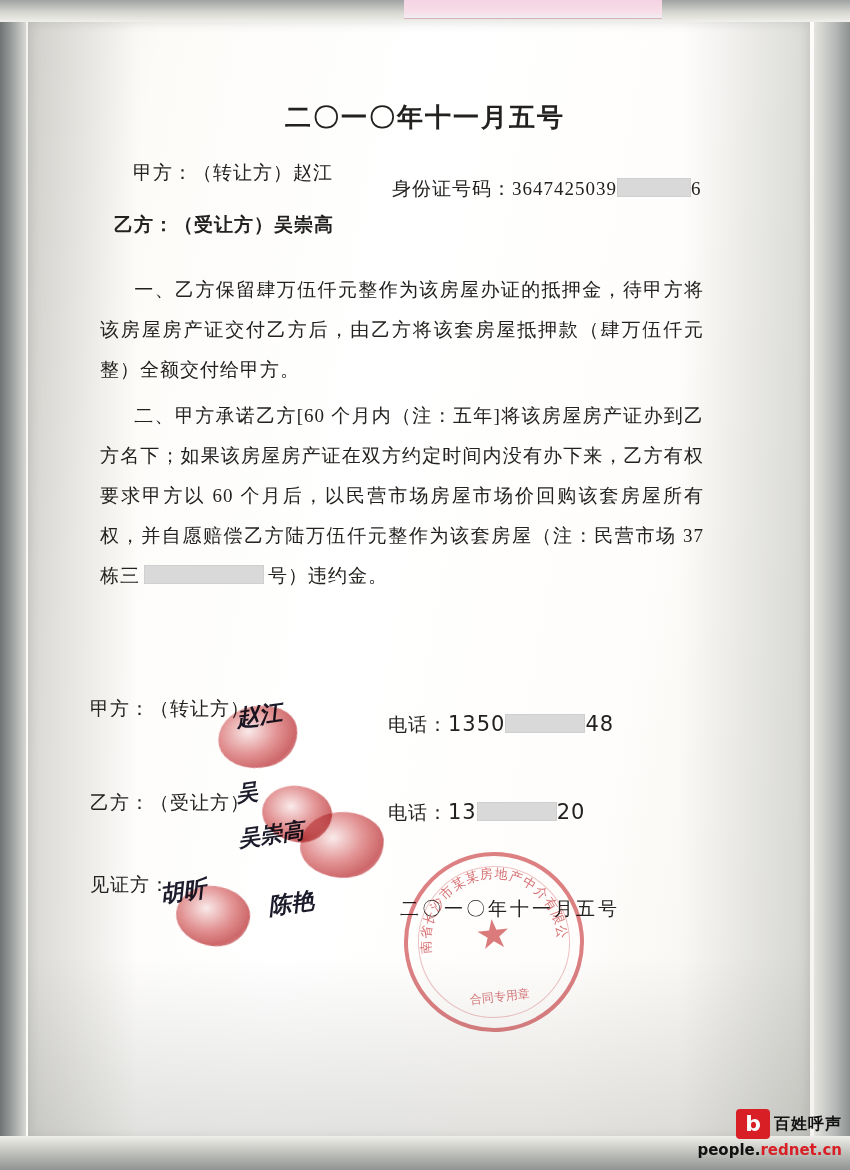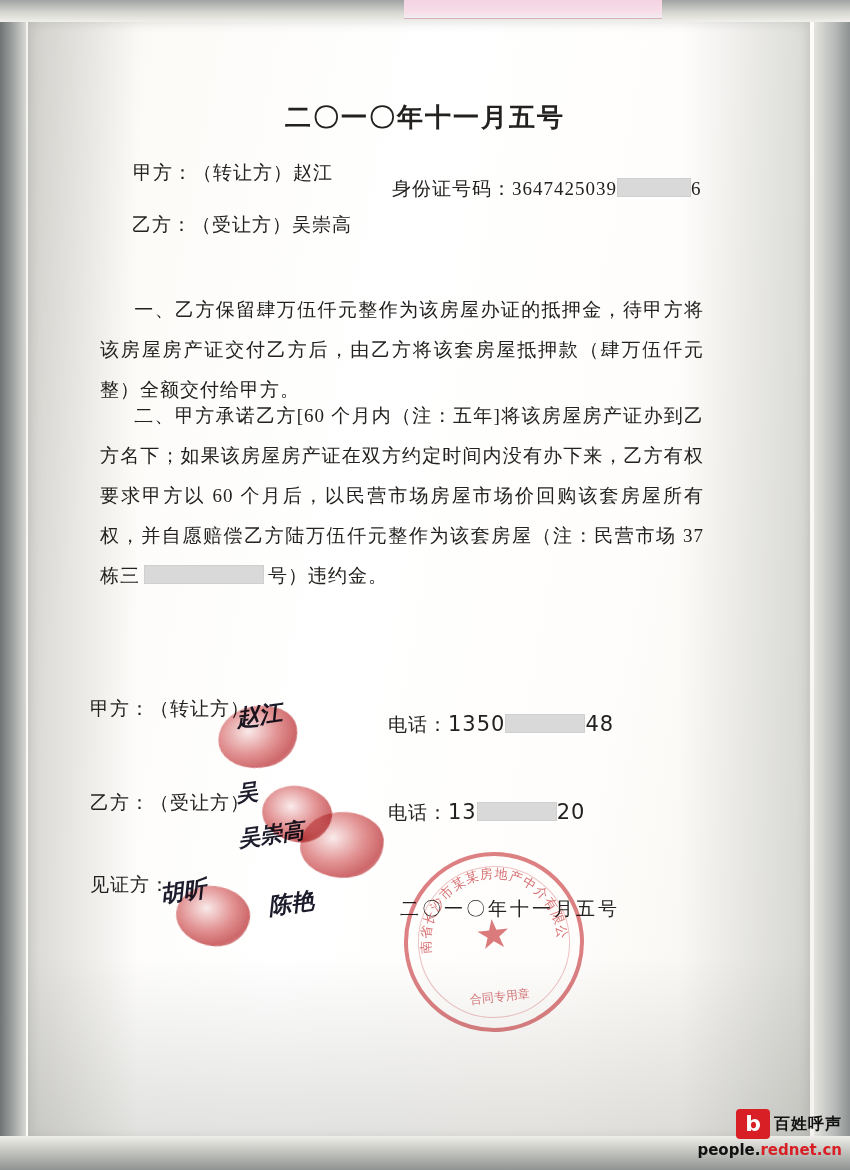--- a/index.html
+++ b/index.html
@@ -63,35 +63,35 @@
 
   
   #doc{position:absolute;left:0;top:0;width:850px;height:1170px;color:#23211f;}
   .title{
     position:absolute;left:0;top:100px;width:850px;
     text-align:center;font-size:26px;font-weight:bold;letter-spacing:2px;
     font-family:"DejaVu Serif", serif;
   }
   .row{position:absolute;font-size:19px;letter-spacing:1px;}
   .party-a{left:118px;top:160px;margin-left:15px;}
-  .party-b{left:132px;top:212px;}
+  .party-b{left:114px;top:212px;font-weight:bold;}
   .id-a{left:392px;top:176px;}
   .id-b{left:392px;top:228px;}
   .redact{
     display:inline-block;background:#d9d9d9;border:1px solid #cfcfcf;
     height:17px;vertical-align:-2px;
   }
   .r-a{width:72px;}
   .r-b{width:62px;}
 
   .para{
     position:absolute;left:100px;width:604px;
     font-size:19px;line-height:40px;text-align:justify;letter-spacing:1px;
   }
-  .p1{top:290px;}
+  .p1{top:270px;}
   .p2{top:396px;}
   .indent{display:inline-block;width:34px;}
 
   .sig-line{position:absolute;font-size:19px;letter-spacing:1px;}
   .sig-a{left:90px;top:696px;}
   .sig-b{left:90px;top:790px;}
   .sig-w{left:90px;top:872px;}
   .tel-a{left:388px;top:712px;}
   .tel-b{left:388px;top:800px;}
   .date-line{position:absolute;left:400px;top:896px;font-size:19px;letter-spacing:3px;}

